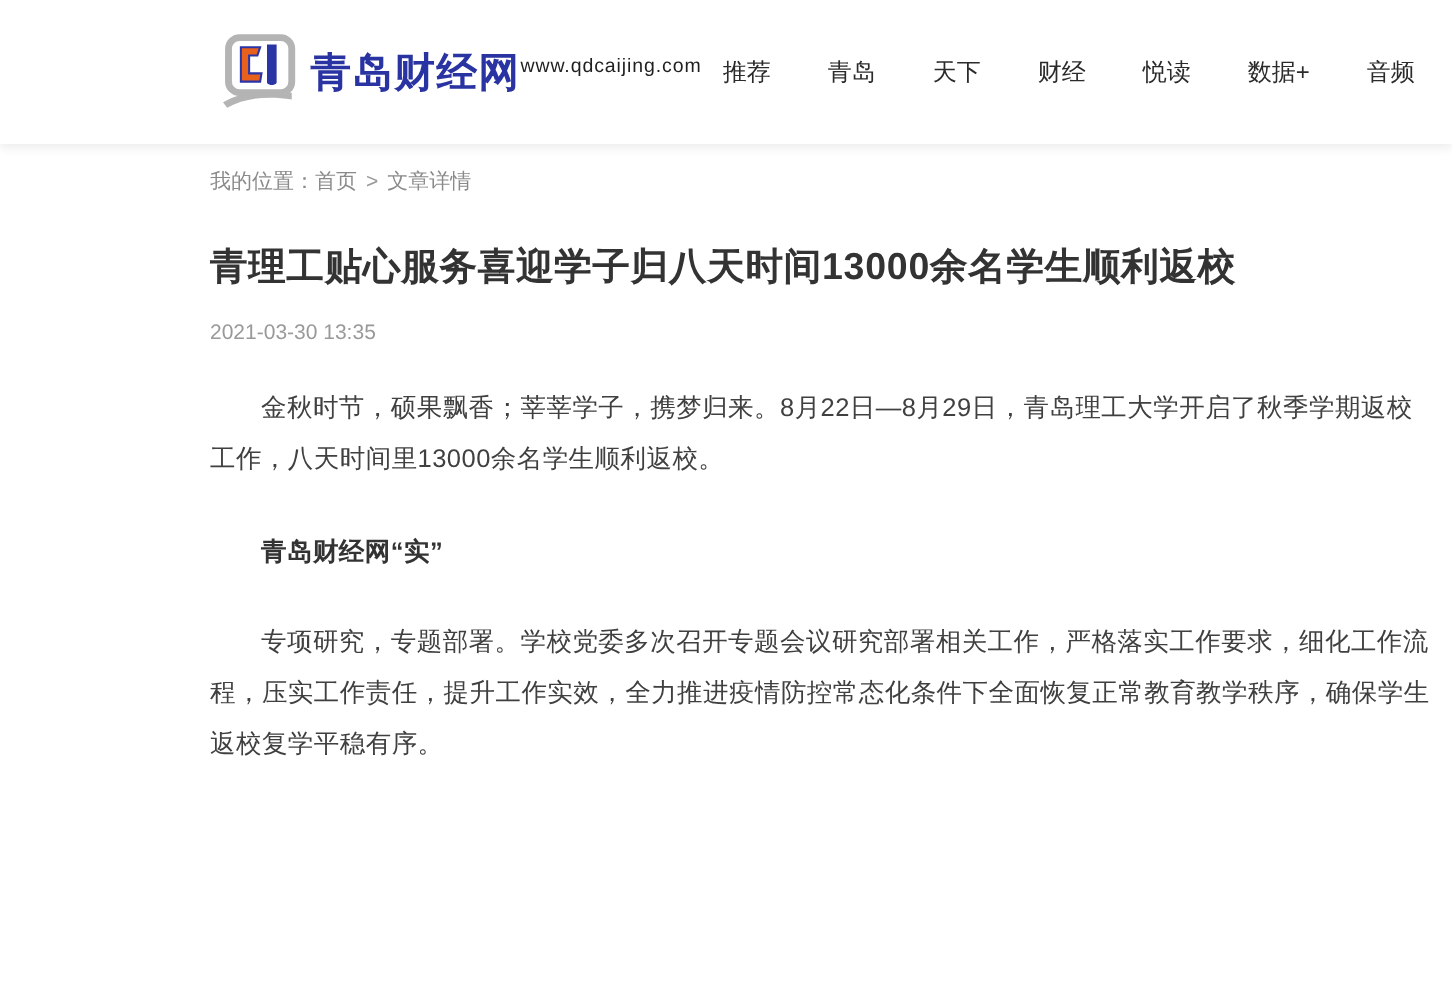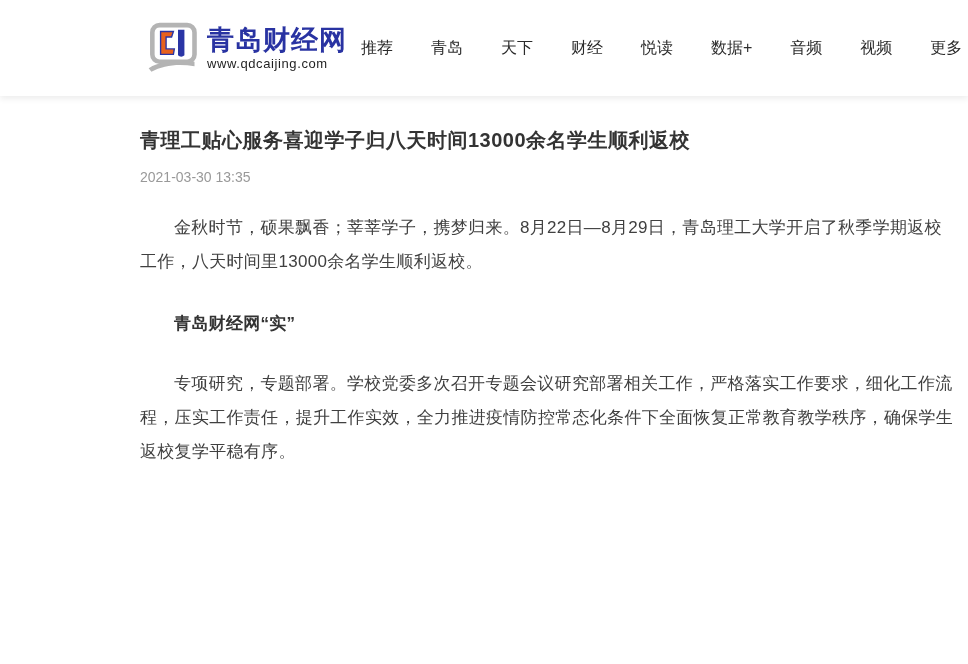--- a/index.html
+++ b/index.html
@@ -21,21 +21,21 @@
     position: relative;
     z-index: 2;
   }
   .logo {
     display: flex;
     align-items: center;
     gap: 7px;
     cursor: pointer;
   }
   .logo-icon { width: 55px; height: 58px; flex: 0 0 auto; }
-  .logo-text { display: flex; flex-direction: column; line-height: 1.05; }
+  .logo-text { display: flex; line-height: 1.05; }
   .logo-name {
     color: #2933a2;
     font-size: 27px;
     font-weight: 700;
     letter-spacing: 1px;
     white-space: nowrap;
   }
   .logo-url {
     color: #1f1f1f;
     font-size: 13px;
@@ -60,21 +60,21 @@
   .breadcrumb {
     margin-top: 16px;
     font-size: 14px;
     color: #8a8a8a;
   }
   .crumb-link { cursor: pointer; }
   .crumb-sep { margin: 0 6px; color: #9a9a9a; }
 
   .article-title {
     margin-top: 30px;
-    font-size: 20px;
+    font-size: 25px;
     line-height: 1.45;
     color: #333333;
     font-weight: 600;
     letter-spacing: 0.5px;
   }
   .article-date {
     margin-top: 14px;
     font-size: 14px;
     color: #999999;
   }
@@ -129,20 +129,23 @@
     <span class="nav-item">悦读</span>
     <span class="nav-item">数据+</span>
     <span class="nav-item">音频</span>
     <span class="nav-item">视频</span>
     <span class="nav-item">更多</span>
   </div>
 </div>
 
 <div class="main">
 
+  <div class="breadcrumb">
+    <span>我的位置：</span><span class="crumb-link">首页</span><span class="crumb-sep">&gt;</span><span>文章详情</span>
+  </div>
 
   <h1 class="article-title">青理工贴心服务喜迎学子归八天时间13000余名学生顺利返校</h1>
 
   <div class="article-date">2021-03-30 13:35</div>
 
   <div class="article-content">
     <p class="para">金秋时节，硕果飘香；莘莘学子，携梦归来。8月22日—8月29日，青岛理工大学开启了秋季学期返校工作，八天时间里13000余名学生顺利返校。</p>
     <h3 class="section-heading">青岛财经网“实”</h3>
     <p class="para">专项研究，专题部署。学校党委多次召开专题会议研究部署相关工作，严格落实工作要求，细化工作流程，压实工作责任，提升工作实效，全力推进疫情防控常态化条件下全面恢复正常教育教学秩序，确保学生返校复学平稳有序。</p>
   </div>

